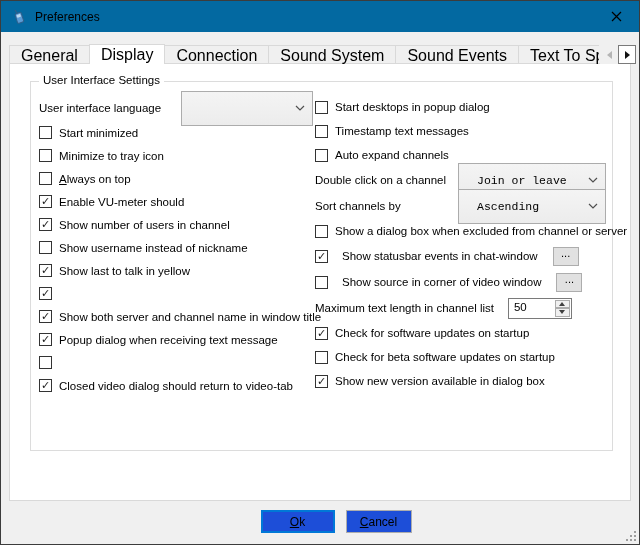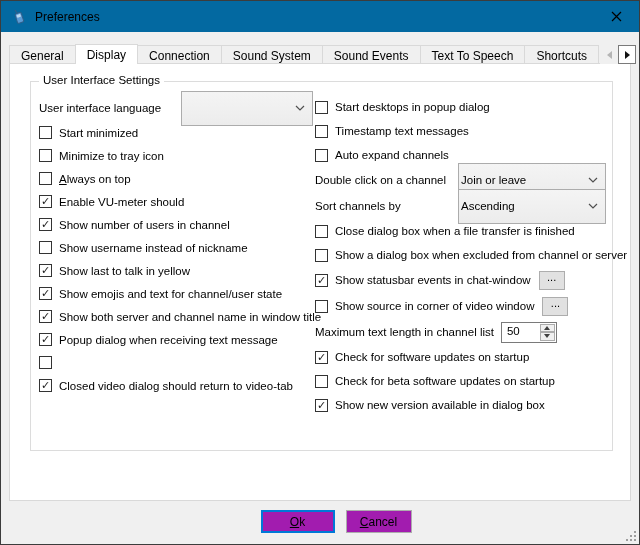--- a/index.html
+++ b/index.html
@@ -10,64 +10,64 @@
     overflow:hidden;
   }
   
   .titlebar{position:absolute;top:0;left:0;right:0;height:31px;background:#0369a1;display:flex;align-items:center;padding-left:9px;}
   .app-icon{width:18px;height:18px;display:inline-flex;align-items:center;justify-content:center;}
   .title-text{margin-left:7px;font-size:12px;}
   .close-btn{position:absolute;top:0;right:0;width:45px;height:31px;display:flex;align-items:center;justify-content:center;cursor:default;}
   
   .tabbar{position:absolute;top:42px;left:8px;right:40px;height:21px;display:flex;align-items:flex-end;overflow:hidden;white-space:nowrap;z-index:3;}
   .tab{
-    flex:none;height:19px;padding:2px 11px 0;font-size:12px;background:#f0f0f0;
+    flex:none;height:19px;padding:2px 11px 0;font-size:16px;background:#f0f0f0;
     border:1px solid #d9d9d9;margin-right:-1px;display:flex;align-items:center;
   }
   .tab.active{height:21px;background:#fff;border-bottom:1px solid #fff;margin-bottom:-1px;position:relative;z-index:4;padding-top:0;}
   .tab-scrollers{position:absolute;top:44px;right:3px;height:19px;display:flex;z-index:5;}
   .scroll-btn{width:18px;height:19px;display:flex;align-items:center;justify-content:center;}
   .scroll-btn.disabled{background:#f0f0f0;border:1px solid #f0f0f0;}
   .scroll-btn.enabled{background:#fff;border:1px solid #7a7a7a;}
   .tri-left{width:0;height:0;border-top:4px solid transparent;border-bottom:4px solid transparent;border-right:5px solid #b5b5b5;}
   .tri-right{width:0;height:0;border-top:4px solid transparent;border-bottom:4px solid transparent;border-left:5px solid #111;}
   
   .page{position:absolute;left:8px;right:8px;top:62px;bottom:43px;background:#fff;border:1px solid #d9d9d9;z-index:2;}
   .groupbox{position:absolute;left:20px;right:17px;top:17px;bottom:49px;border:1px solid #dcdcdc;}
   .group-label{position:absolute;top:-8px;left:8px;background:#fff;padding:0 4px;font-size:11.5px;}
   .col-left{position:absolute;left:8px;top:13px;width:274px;}
   .col-right{position:absolute;left:284px;top:13px;right:6px;}
   
   .row{display:flex;align-items:center;height:23px;font-size:11.5px;white-space:nowrap;}
   .r24{height:24px;}
-  .r26{height:26px;}
+  .r26{height:26px;gap:7px;}
   .row-between{justify-content:space-between;}
   .cb{flex:none;width:13px;height:13px;border:1px solid #333;background:#fff;display:inline-flex;align-items:center;justify-content:center;margin-right:7px;}
   .mark{font-family:"DejaVu Sans",sans-serif;font-size:11px;line-height:1;color:#1a1a1a;transform:translateY(-0.5px);}
   .combo{
     flex:none;height:35px;display:flex;align-items:center;justify-content:space-between;
-    background:linear-gradient(#f4f4f4,#ececec);border:1px solid #acacac;padding:0 7px 0 2px;font-size:11.5px;
+    background:linear-gradient(#f4f4f4,#ececec);border:1px solid #acacac;padding:0 7px 0 18px;font-size:11.5px;font-family:Liberation Mono, monospace;
   }
   .combo-lang{width:132px;}
   .combo-right{width:148px;}
   .mini-btn{
     flex:none;margin-left:8px;width:26px;height:19px;background:#e1e1e1;border:1px solid #adadad;
     font-size:11px;line-height:10px;font-family:"Liberation Sans",sans-serif;padding:0 0 6px 0;
   }
-  .spin{flex:none;margin-left:7px;width:56px;height:21px;border:1px solid #7a7a7a;background:#fff;display:flex;}
+  .spin{flex:none;margin-left:7px;width:64px;height:21px;border:1px solid #7a7a7a;background:#fff;display:flex;}
   .spin-val{flex:1;font-size:11.5px;padding:2px 0 0 5px;}
   .spin-btns{flex:none;width:16px;display:flex;flex-direction:column;}
   .spin-btn{flex:1;background:#f0f0f0;border:1px solid #acacac;display:flex;align-items:center;justify-content:center;margin:1px 1px 0 0;}
   .spin-btn.down{margin-top:0;margin-bottom:1px;}
   .tri-up{width:0;height:0;border-left:3px solid transparent;border-right:3px solid transparent;border-bottom:4px solid #404040;}
   .tri-down{width:0;height:0;border-left:3px solid transparent;border-right:3px solid transparent;border-top:4px solid #404040;}
   
   .footer{position:absolute;left:0;right:0;bottom:0;height:43px;display:flex;justify-content:center;align-items:flex-start;padding-top:9px;gap:11px;}
   .btn-shift{position:relative;left:16px;display:flex;gap:11px;}
-  .btn{height:23px;background:#a21caf;border:1px solid #adadad;font-size:12px;font-family:"Liberation Sans",sans-serif;padding:0 10px;}
+  .btn{height:23px;background:#1d4ed8;border:1px solid #adadad;font-size:12px;font-family:"Liberation Sans",sans-serif;padding:0 10px;}
   .btn.default{border:2px solid #0078d7;width:74px;}
   .btn.cancel{width:66px;}
   .btn u{text-decoration:underline;}
   .resize-grip{position:absolute;right:2px;bottom:2px;width:13px;height:13px;}
   .lbl{display:inline-block;}
 </style>
 </head>
 <body>
 
 <div class="window">
@@ -163,21 +163,20 @@
         <div class="row">
           <span class="cb">
               <span class="mark">✓</span>
             </span>
           <span class="lbl">Show last to talk in yellow</span>
         </div>
         <div class="row">
           <span class="cb">
               <span class="mark">✓</span>
             </span>
-          <span class="lbl">Show emojis and text for channel/user state</span>
         </div>
         <div class="row">
           <span class="cb">
               <span class="mark">✓</span>
             </span>
           <span class="lbl">Show both server and channel name in window title</span>
         </div>
         <div class="row">
           <span class="cb">
               <span class="mark">✓</span>
@@ -229,26 +228,20 @@
         <div class="row r26 row-between">
           <span class="lbl">Sort channels by</span>
           <div class="combo combo-right">
             <span>Ascending</span>
             <svg width="10" height="6" viewBox="0 0 10 6">
                 <path d="M1 1l4 4 4-4" fill="none" stroke="#505050" stroke-width="1.2"></path>
               </svg>
           </div>
         </div>
 
-        <div class="row r24">
-          <span class="cb">
-              <span class="mark"></span>
-            </span>
-          <span class="lbl">Close dialog box when a file transfer is finished</span>
-        </div>
         <div class="row r24">
           <span class="cb">
               <span class="mark"></span>
             </span>
           <span class="lbl">Show a dialog box when excluded from channel or server</span>
         </div>
 
         <div class="row r26">
           <span class="cb">
               <span class="mark">✓</span>

